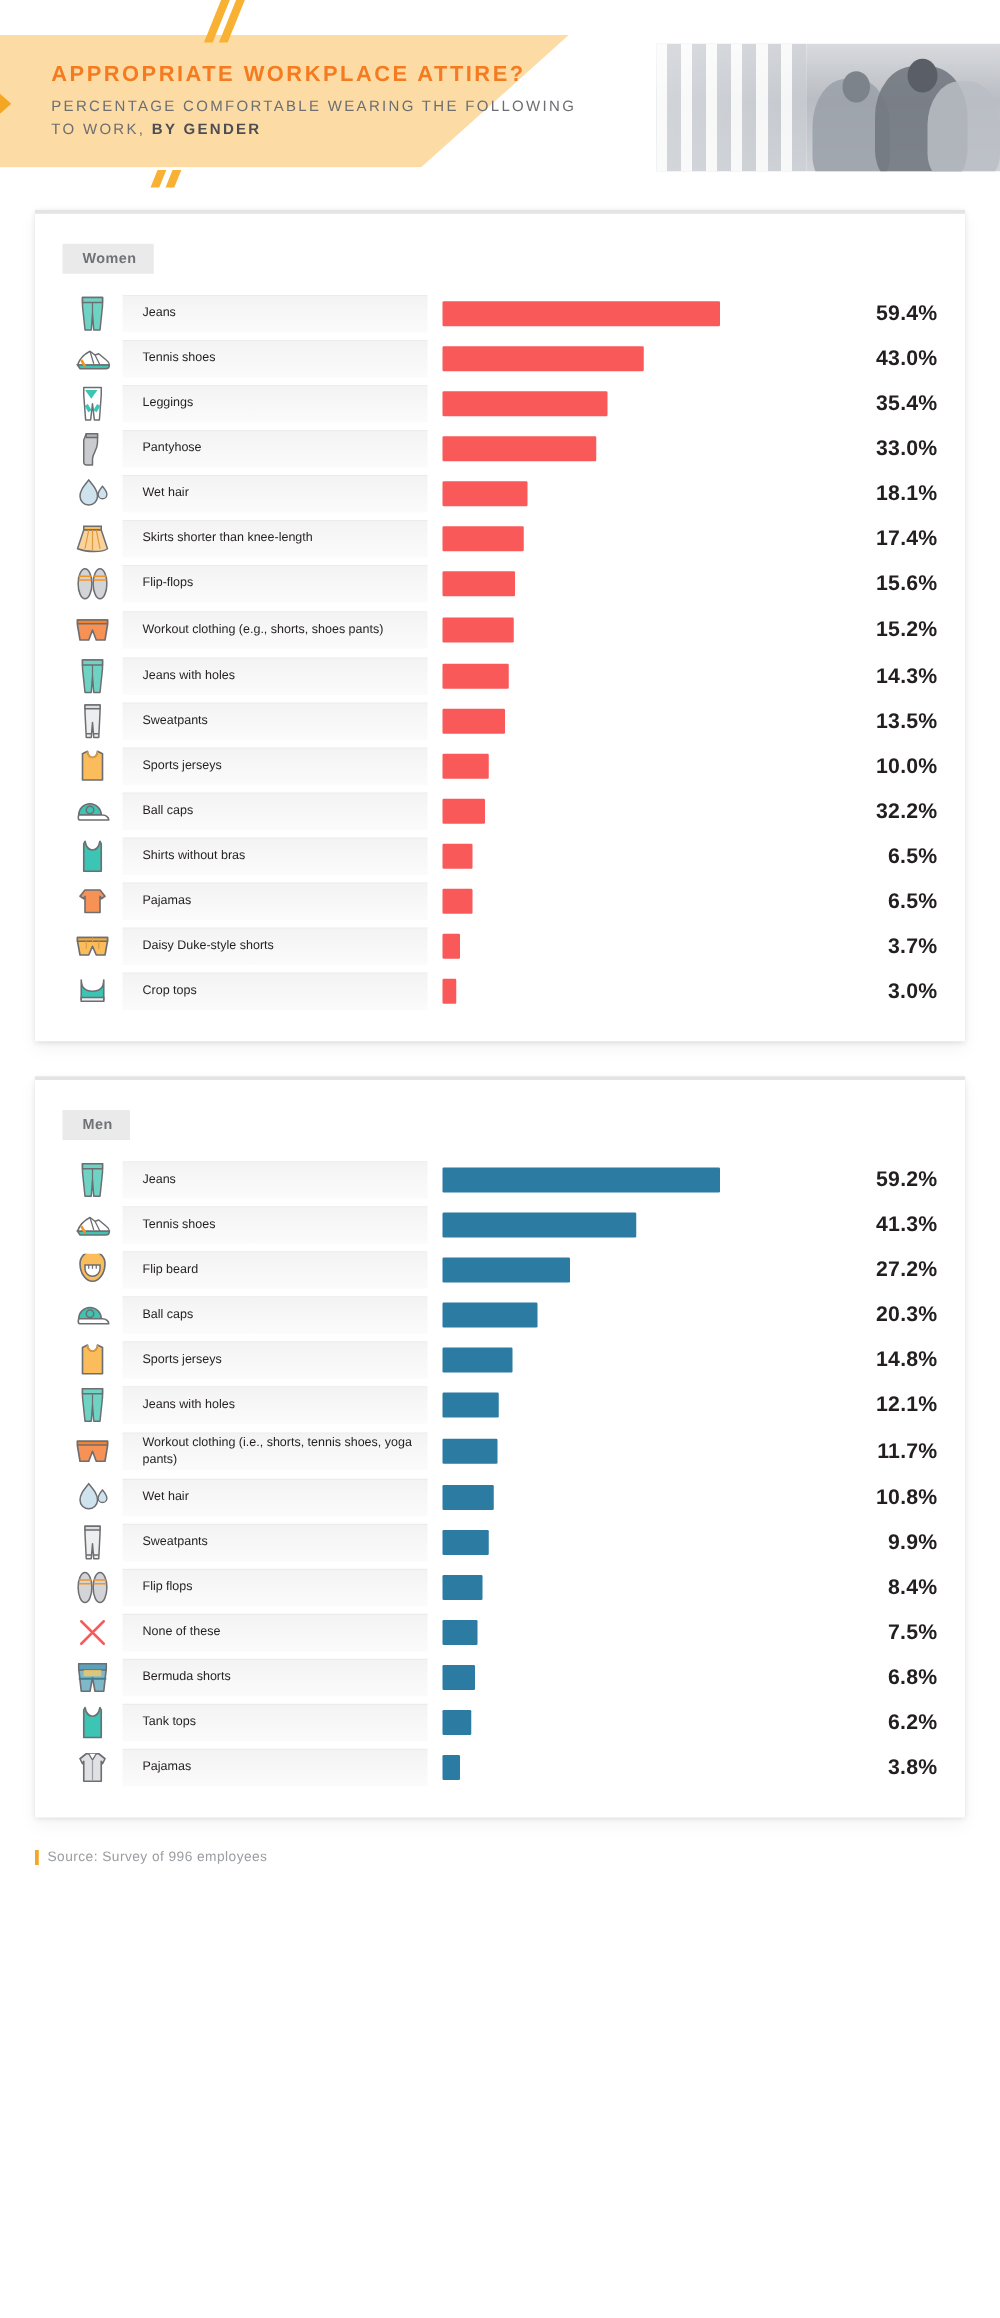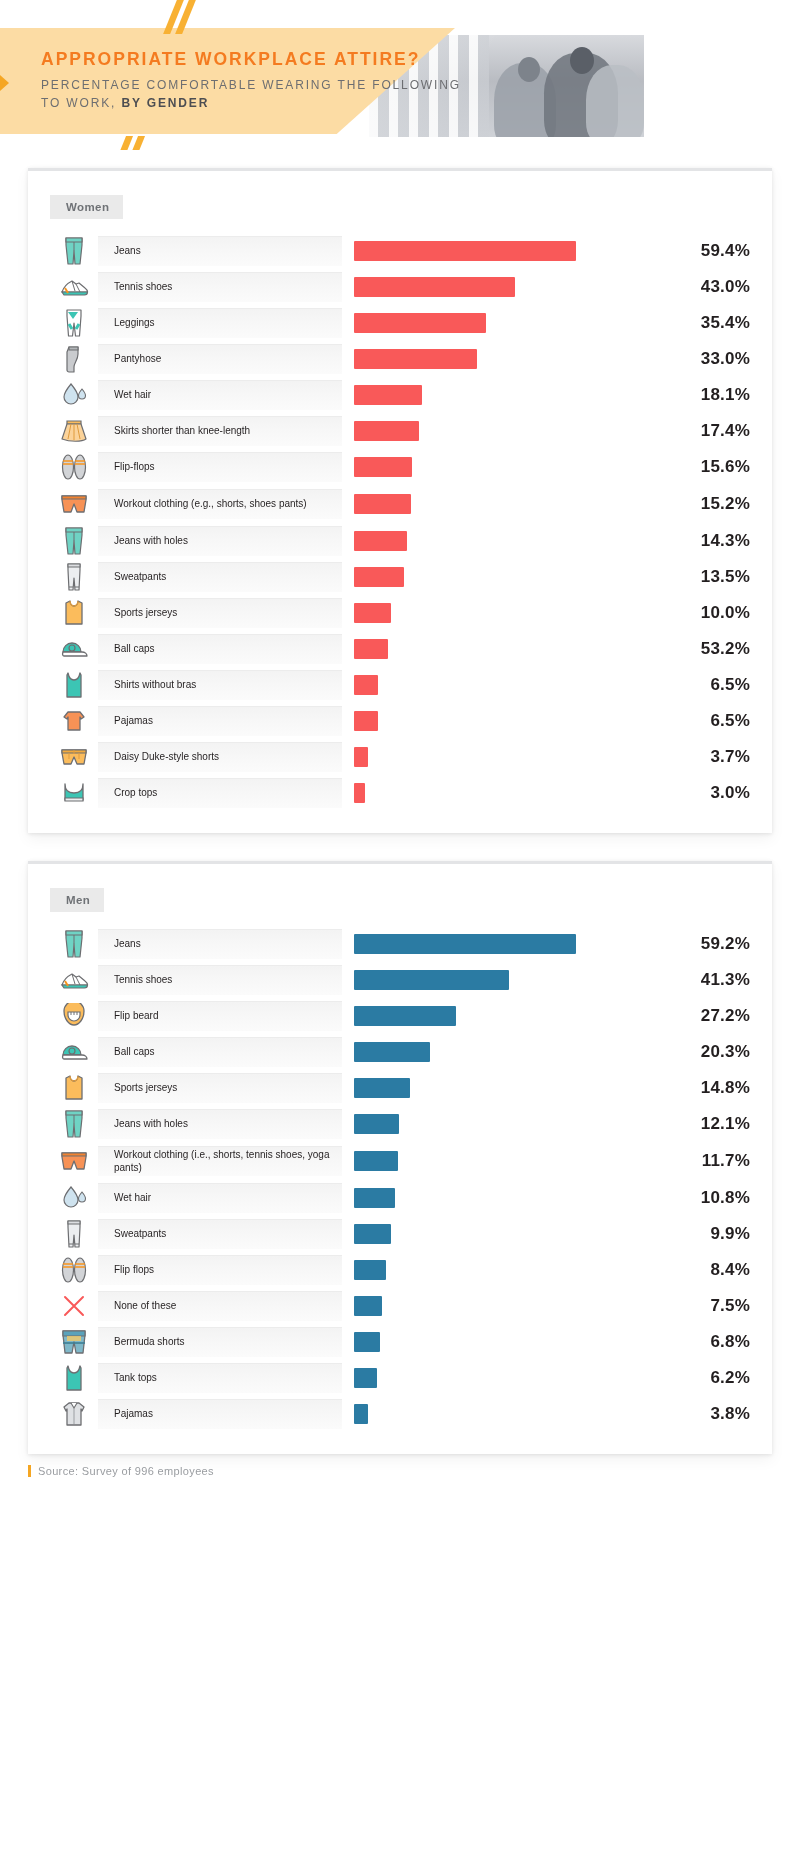--- a/index.html
+++ b/index.html
@@ -9,21 +9,21 @@
     background: #ffffff;
     font-family: "Liberation Sans", sans-serif;
     overflow: hidden;
     position: relative;
   }
 
   
   .header {
     position: relative;
     height: 150px;
-    width: 644px;
+    width: 800px;
     background: #ffffff;
     overflow: hidden;
   }
   .hdr-photo {
     position: absolute;
     right: 0; top: 35px;
     width: 275px; height: 102px;
     background:
       linear-gradient(115deg, rgba(255,255,255,.55) 0%, rgba(255,255,255,0) 40%),
       linear-gradient(180deg, #d8dade 0%, #b9bcc2 45%, #cfd2d7 100%);
@@ -167,21 +167,21 @@
     position: absolute;
     right: 0;
     font-size: 17px;
     font-weight: bold;
     color: #231f20;
     letter-spacing: .2px;
   }
 
   
   .footer {
-    margin: 11px 28px 0 28px;
+    margin: 26px 28px 0 28px;
     display: flex;
     align-items: center;
     gap: 7px;
   }
   .footer-mark {
     width: 3px; height: 12px; background: #f5a623; display:block;
   }
   .footer-text {
     font-size: 11px;
     color: #9a9da1;
@@ -398,21 +398,21 @@
             <path d="M4 15a9 9 0 0 1 18 0z" fill="#3cc5b4" stroke="#6d6e71" stroke-width="1.3"></path>
             <circle cx="13" cy="11" r="3" fill="none" stroke="#6d6e71" stroke-width="1.2"></circle>
             <path d="M4 15h19c3 0 5 2 5 4H5c-1 0-2-1-1-4z" fill="#ffffff" stroke="#6d6e71" stroke-width="1.3" stroke-linejoin="round"></path>
           </svg>
         </div>
         <div class="label-cell">
           <span>Ball caps</span>
         </div>
         <div class="bar-cell">
           <div class="bar w" style="width: 34.0101px;"></div>
-          <div class="val">53.2%</div>
+          <div class="val">32.2%</div>
         </div>
       </div>
       <div class="row">
         <div class="icon-cell">
           <svg width="22" height="30" viewBox="0 0 22 30">
             <path d="M5 3c1 5 3 7 6 7s5-2 6-7l1 2v22H4V5z" fill="#3cc5b4" stroke="#6d6e71" stroke-width="1.3" stroke-linejoin="round"></path>
           </svg>
         </div>
         <div class="label-cell">
           <span>Shirts without bras</span>

